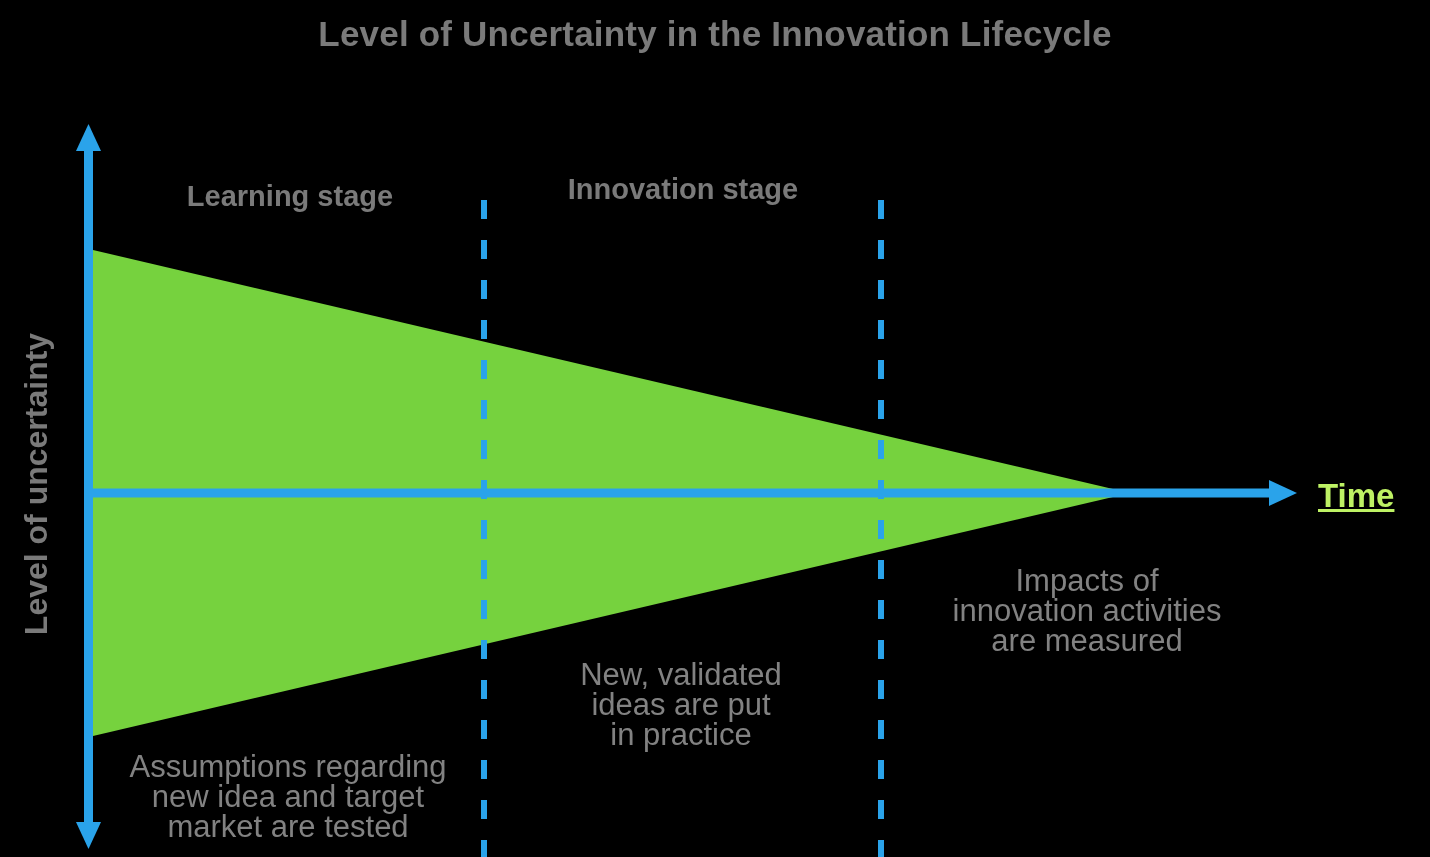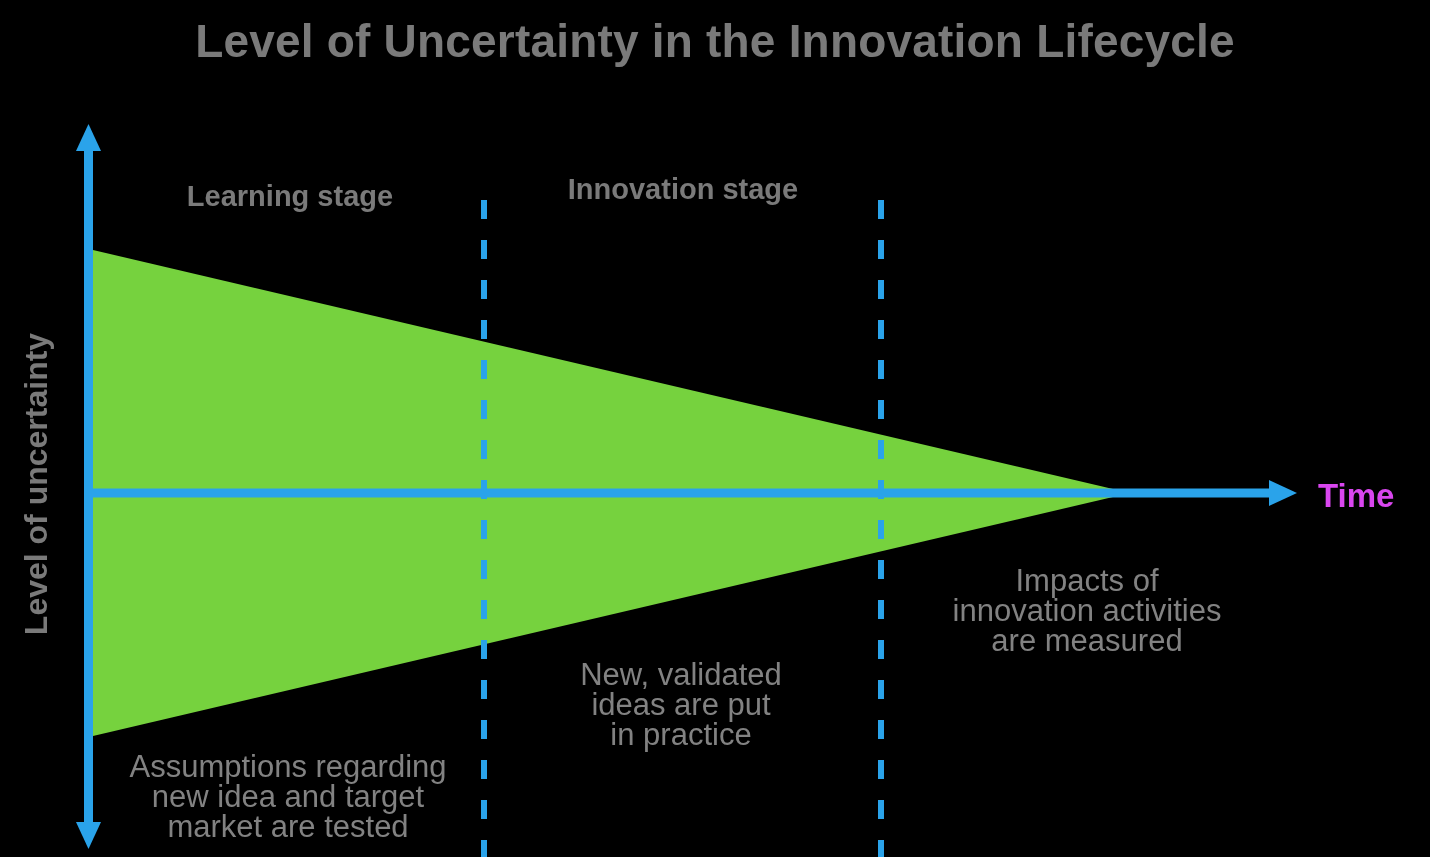--- a/index.html
+++ b/index.html
@@ -19,21 +19,21 @@
     position: absolute;
     left: 0;
     top: 0;
   }
   .title {
     position: absolute;
     top: 14px;
     left: 0;
     width: 100%;
     text-align: center;
-    font-size: 46px;
+    font-size: 35px;
     font-weight: bold;
     color: #7A7A7A;
     letter-spacing: 0.2px;
   }
   .stage-label {
     position: absolute;
     transform: translateX(-50%);
     font-size: 29px;
     font-weight: bold;
     color: #7A7A7A;
@@ -47,22 +47,23 @@
     color: #828282;
     text-align: center;
     white-space: pre-line;
   }
   .axis-label-x {
     position: absolute;
     left: 1318px;
     top: 477px;
     font-size: 33px;
     font-weight: bold;
-    color: #d946ef;
+    color: #bef264;
     white-space: nowrap;
+    text-decoration: underline;
   }
   .axis-label-y {
     position: absolute;
     left: 36px;
     top: 484px;
     transform: translate(-50%, -50%) rotate(-90deg);
     font-size: 32px;
     font-weight: bold;
     color: #7A7A7A;
     white-space: nowrap;

